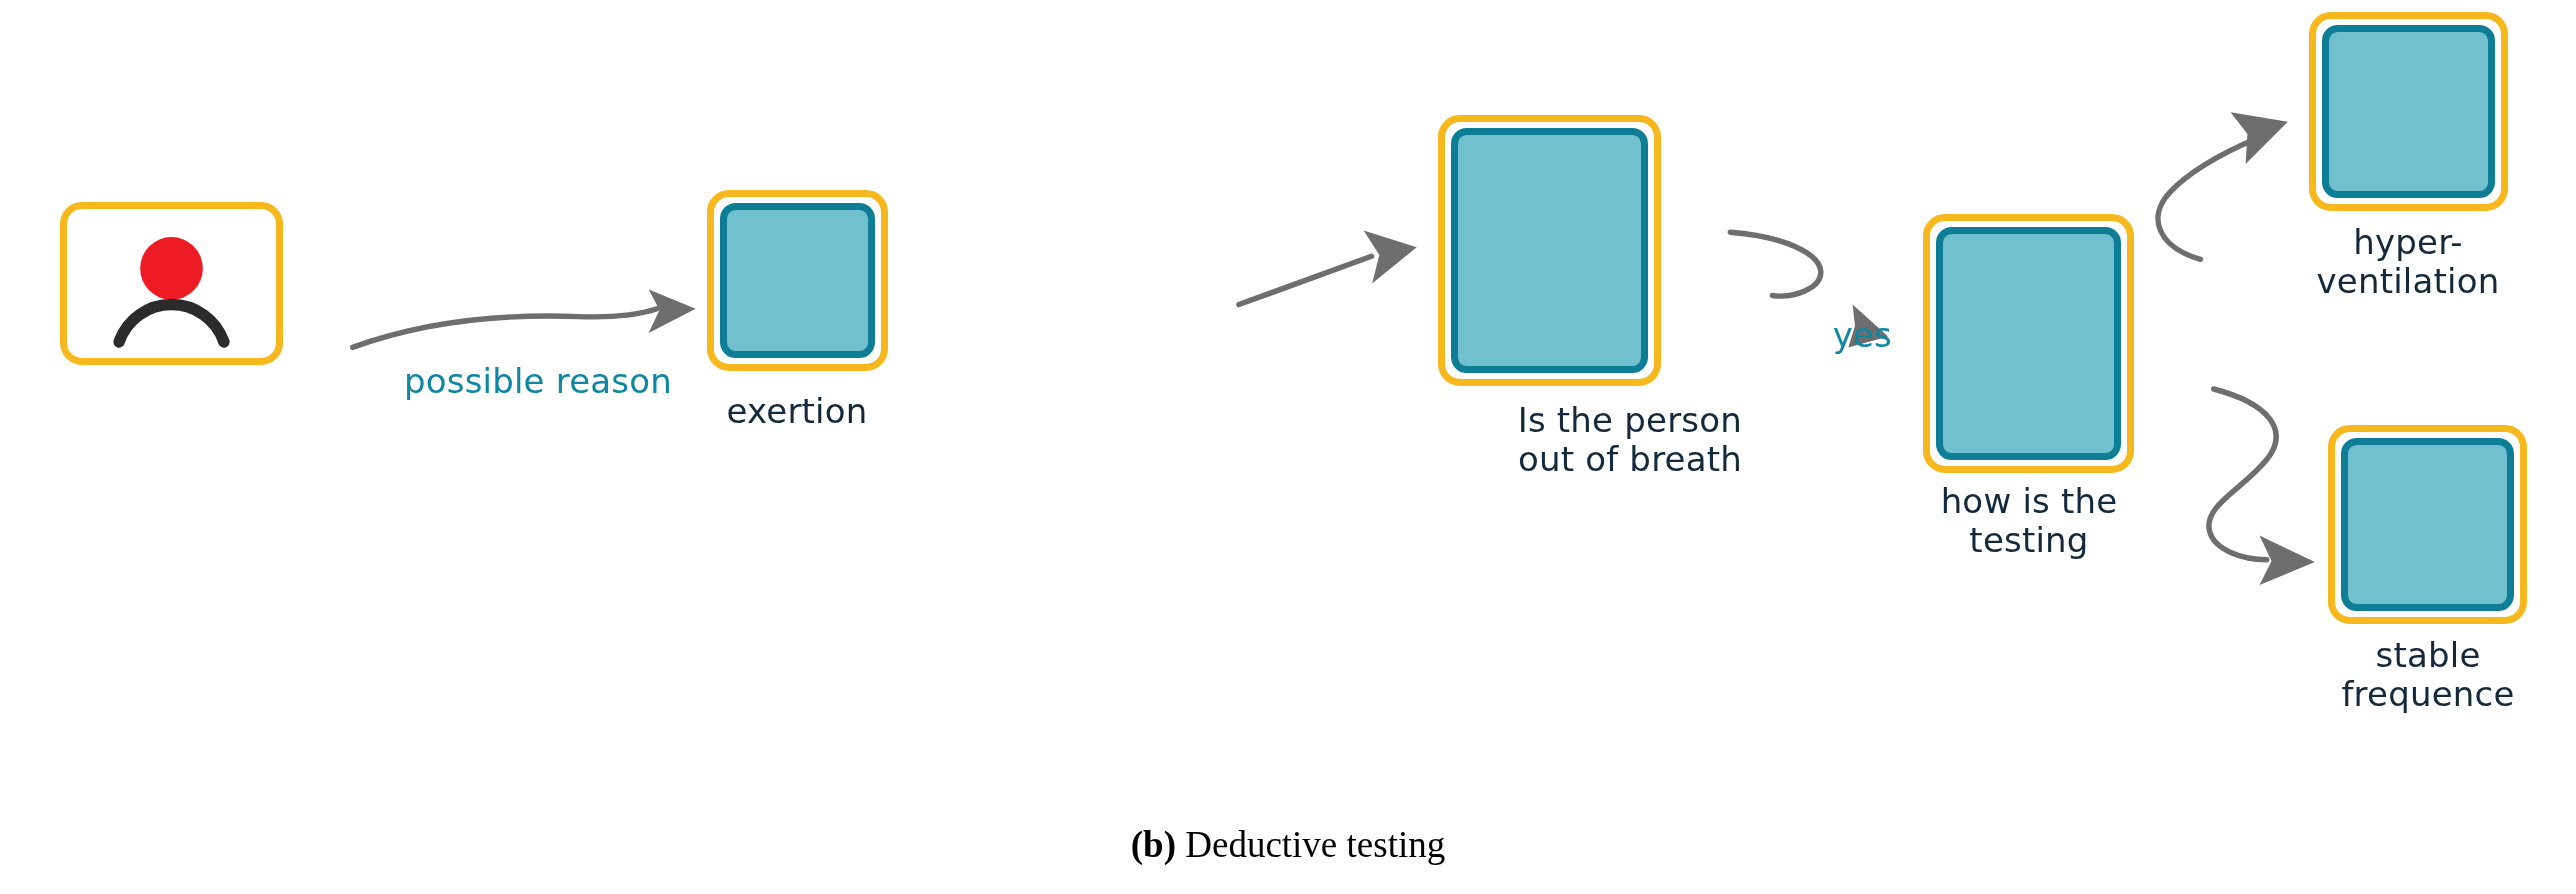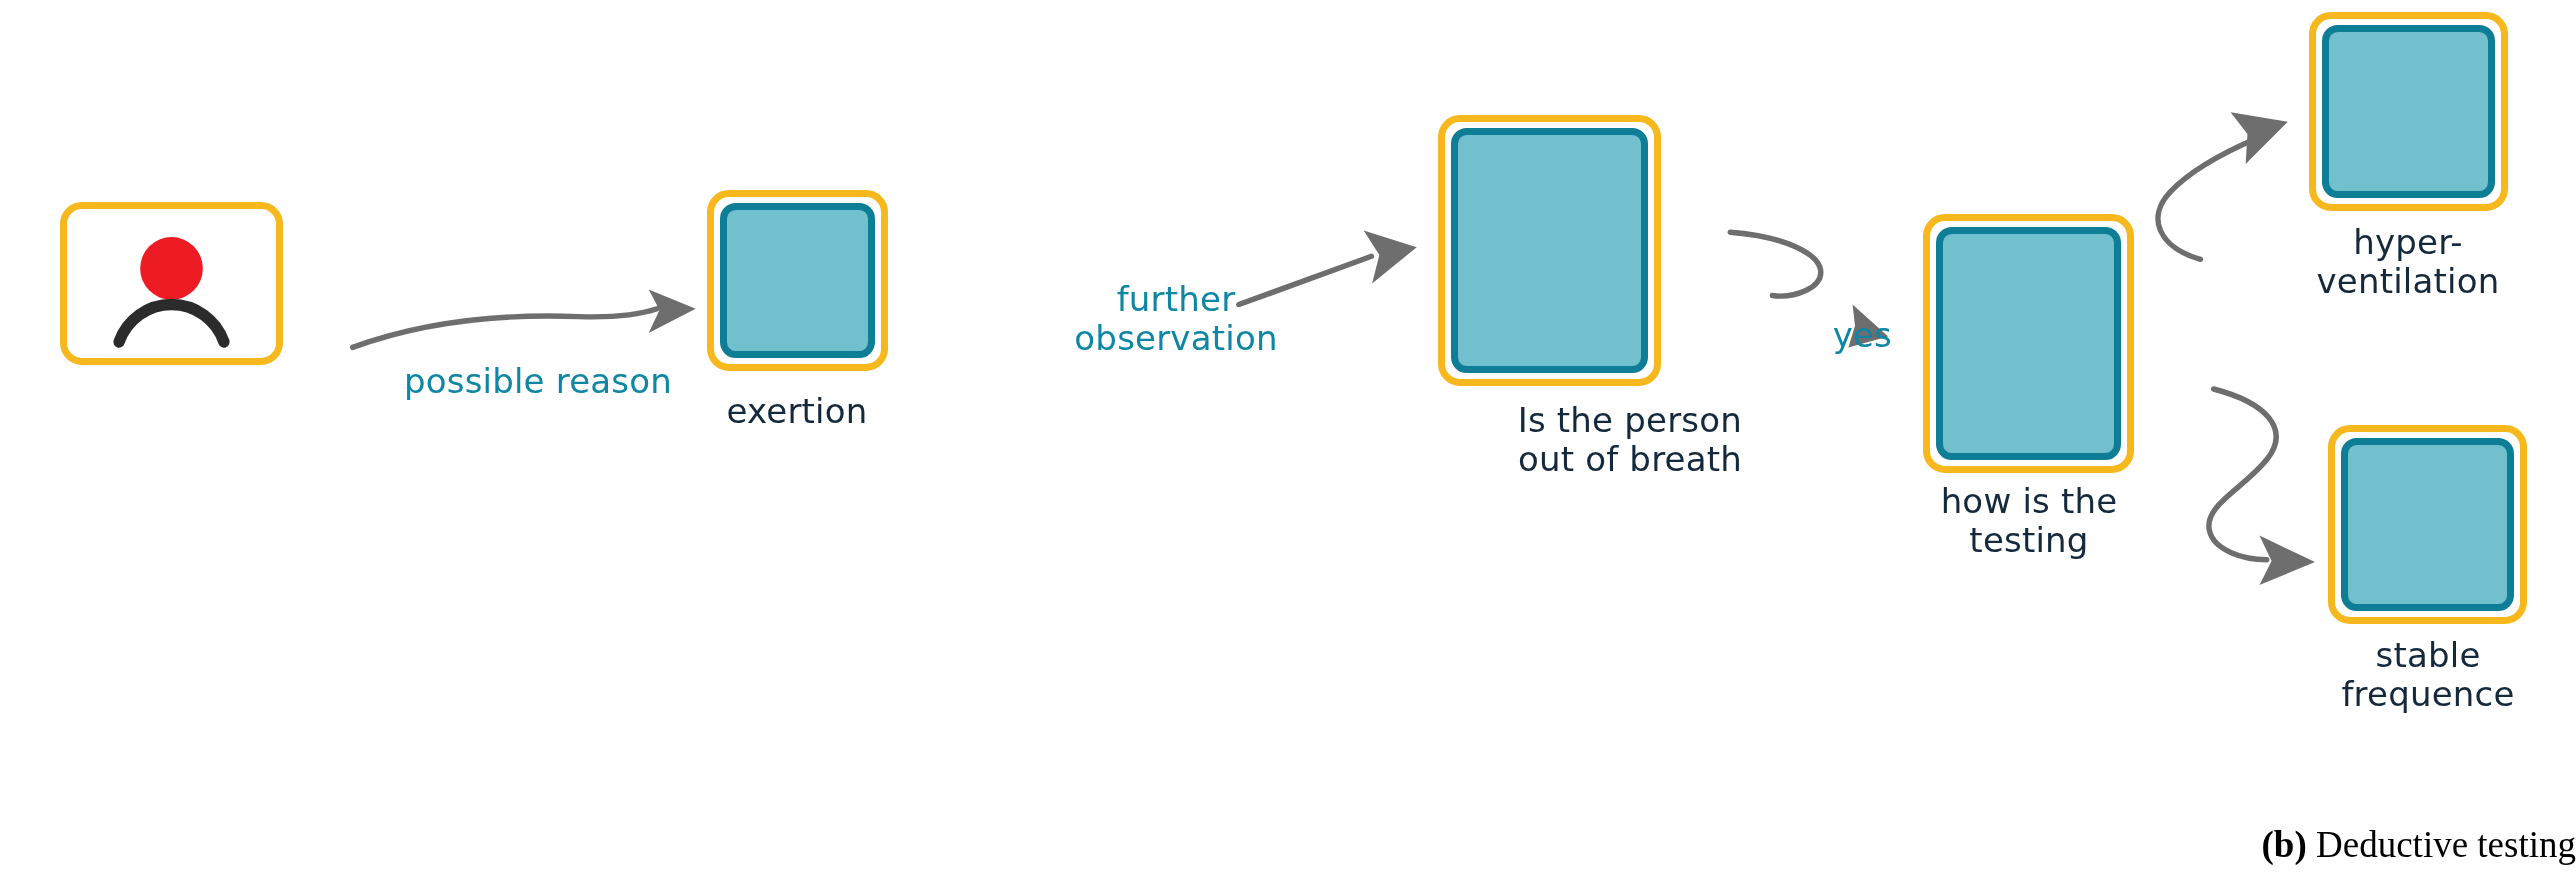--- a/index.html
+++ b/index.html
@@ -88,21 +88,21 @@
     letter-spacing: 0.2px;
     text-align: right;
   }
   .edge-label.center { text-align: center; transform: translateX(-50%); }
 
   
   .caption {
     position: absolute;
     left: 0;
     width: 2576px;
-    text-align: right;
+    text-align: center;
     color: #000000;
     font-family: "Liberation Serif", "DejaVu Serif", serif;
     font-size: 37px;
   }
   .caption b { font-weight: 700; }
 </style>
 </head>
 <body>
 
 <div id="canvas">
@@ -180,22 +180,20 @@
 
   <div class="node" style="left:2328px; top:425px; width:199px; height:199px;">
     <div class="node-frame"></div>
     <div class="node-inner"></div>
   </div>
   <div class="node-label" style="left:2428px; top:636px; width:374px;">stable
 frequence</div>
 
   <div class="edge-label" style="left:298px; top:362px; width:374px;">possible reason</div>
 
-  <div class="edge-label center" style="left:1176px; top:280px; width:386px;">further
-observation</div>
 
   <div class="edge-label" style="left:1759px; top:316px; width:133px;">yes</div>
 
   <div class="caption" style="top:823px;">
     <b>(b)</b><span> Deductive testing</span>
   </div>
 
 </div>
 
 

